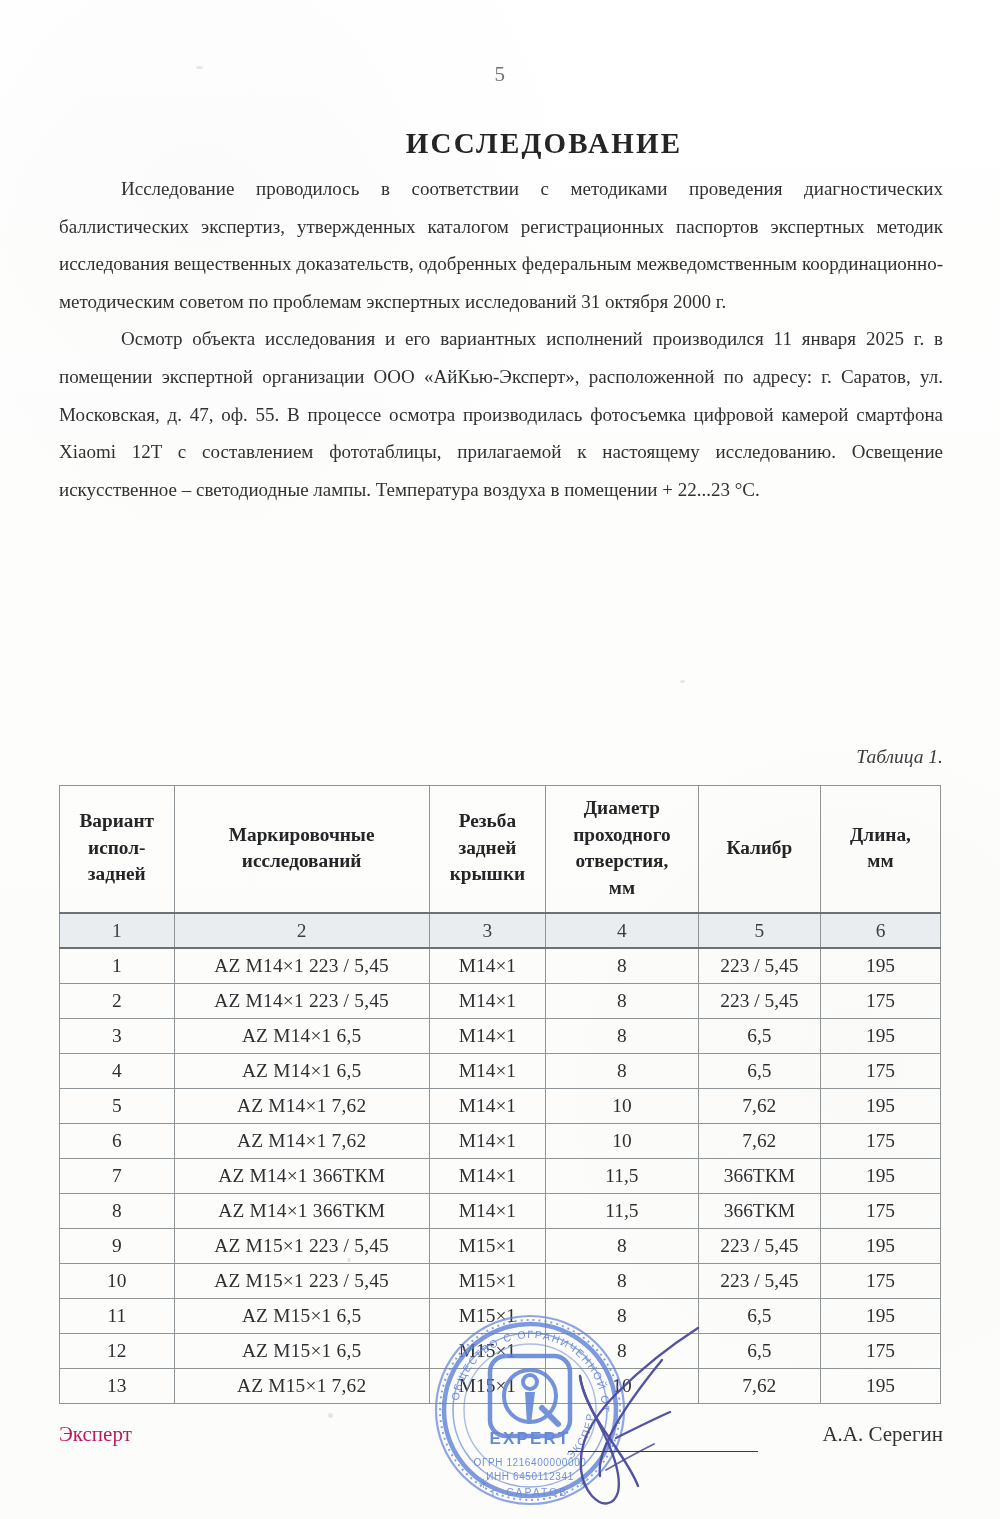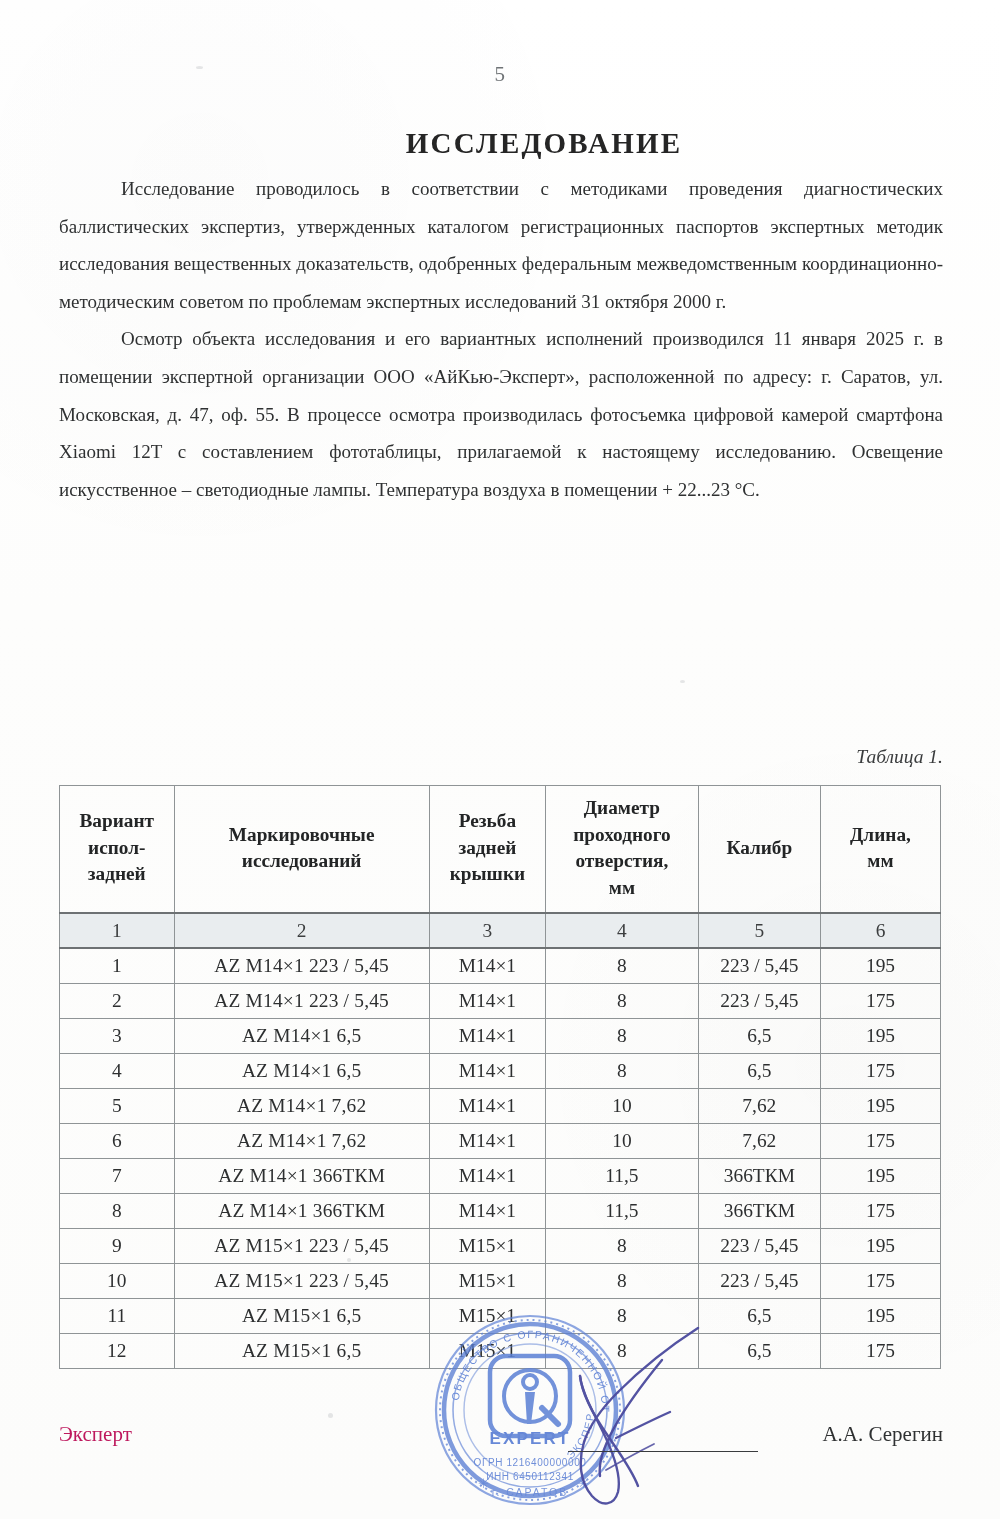--- a/index.html
+++ b/index.html
@@ -338,20 +338,28 @@
           <td class="col6">195</td>
         </tr>
         <tr class="datarow">
           <td class="col1">12</td>
           <td class="col2 mark">AZ  M15×1  6,5</td>
           <td class="col3">M15×1</td>
           <td class="col4">8</td>
           <td class="col5">6,5</td>
           <td class="col6">175</td>
         </tr>
+        <tr class="datarow">
+          <td class="col1">13</td>
+          <td class="col2 mark">AZ  M15×1  7,62</td>
+          <td class="col3">M15×1</td>
+          <td class="col4">10</td>
+          <td class="col5">7,62</td>
+          <td class="col6">195</td>
+        </tr>
       </tbody>
   </table>
 
   <div class="stamp">
     <svg width="196" height="196" viewBox="0 0 196 196" xmlns="http://www.w3.org/2000/svg">
       <defs>
         <path id="arcTop" d="M 26,98 A 72,72 0 0 1 170,98"></path>
         <path id="arcBottom" d="M 34,98 A 64,64 0 0 0 162,98"></path>
       </defs>
       <g stroke="#5b7fd4" fill="none">

